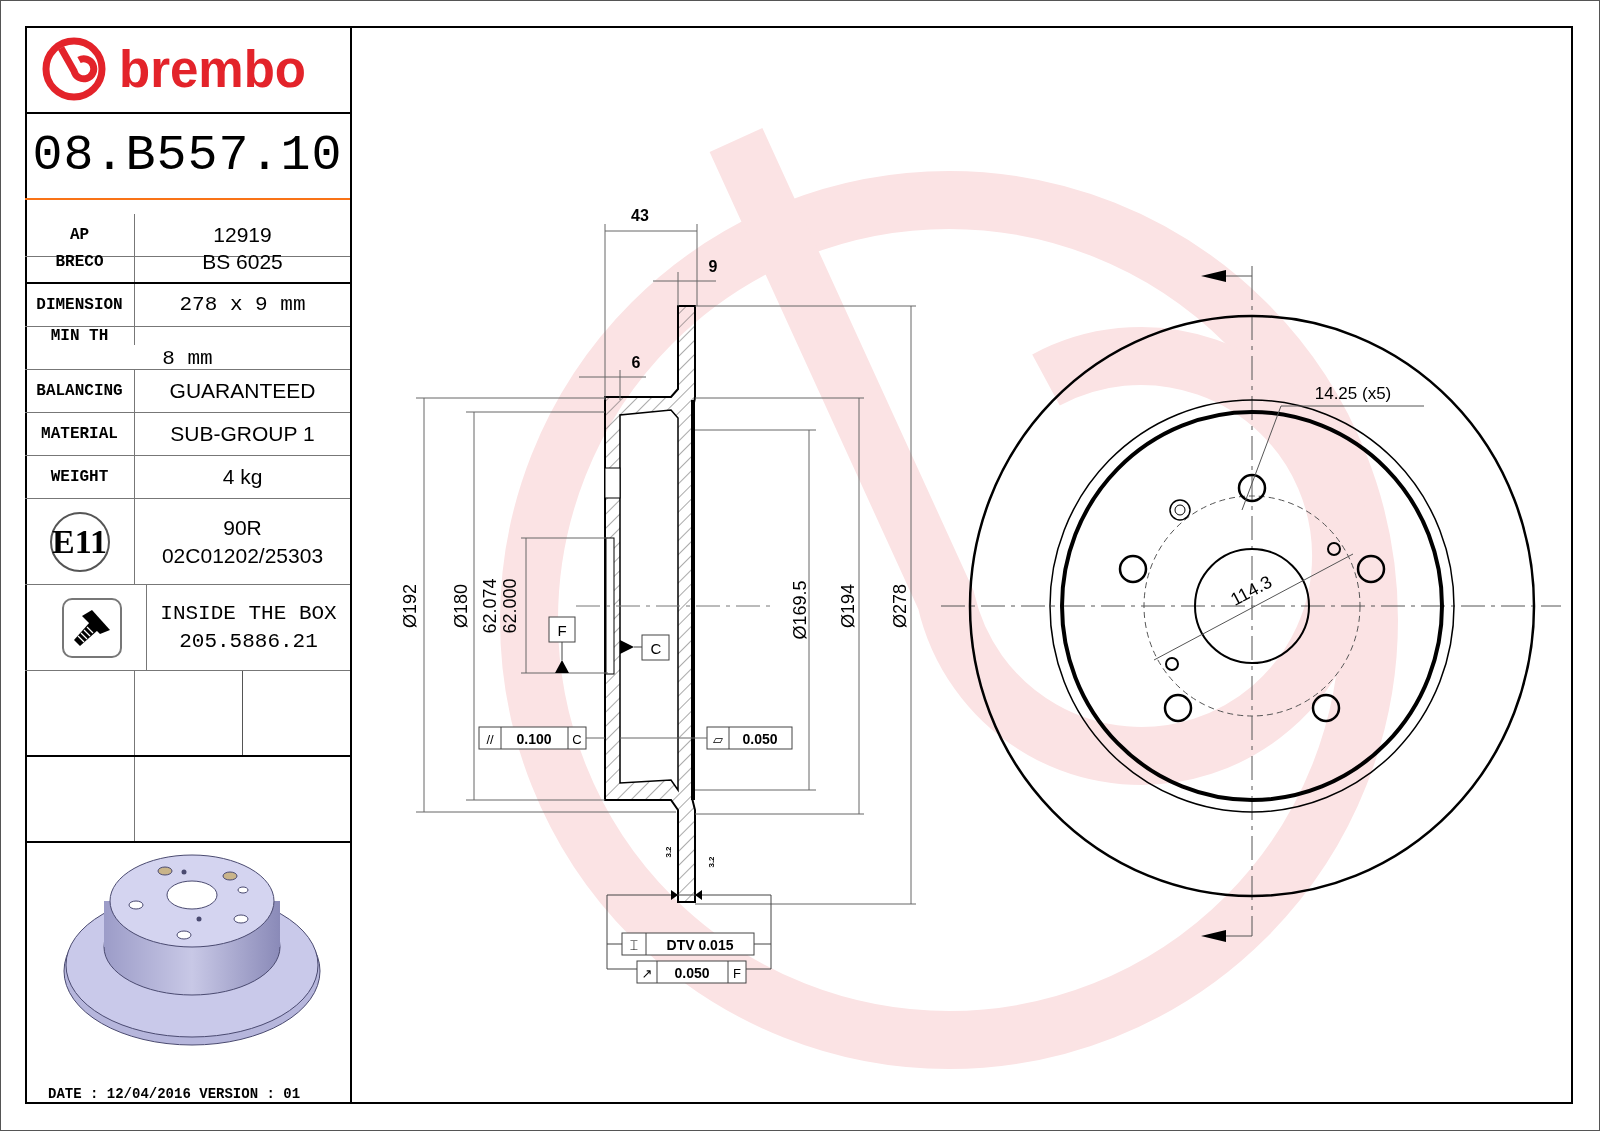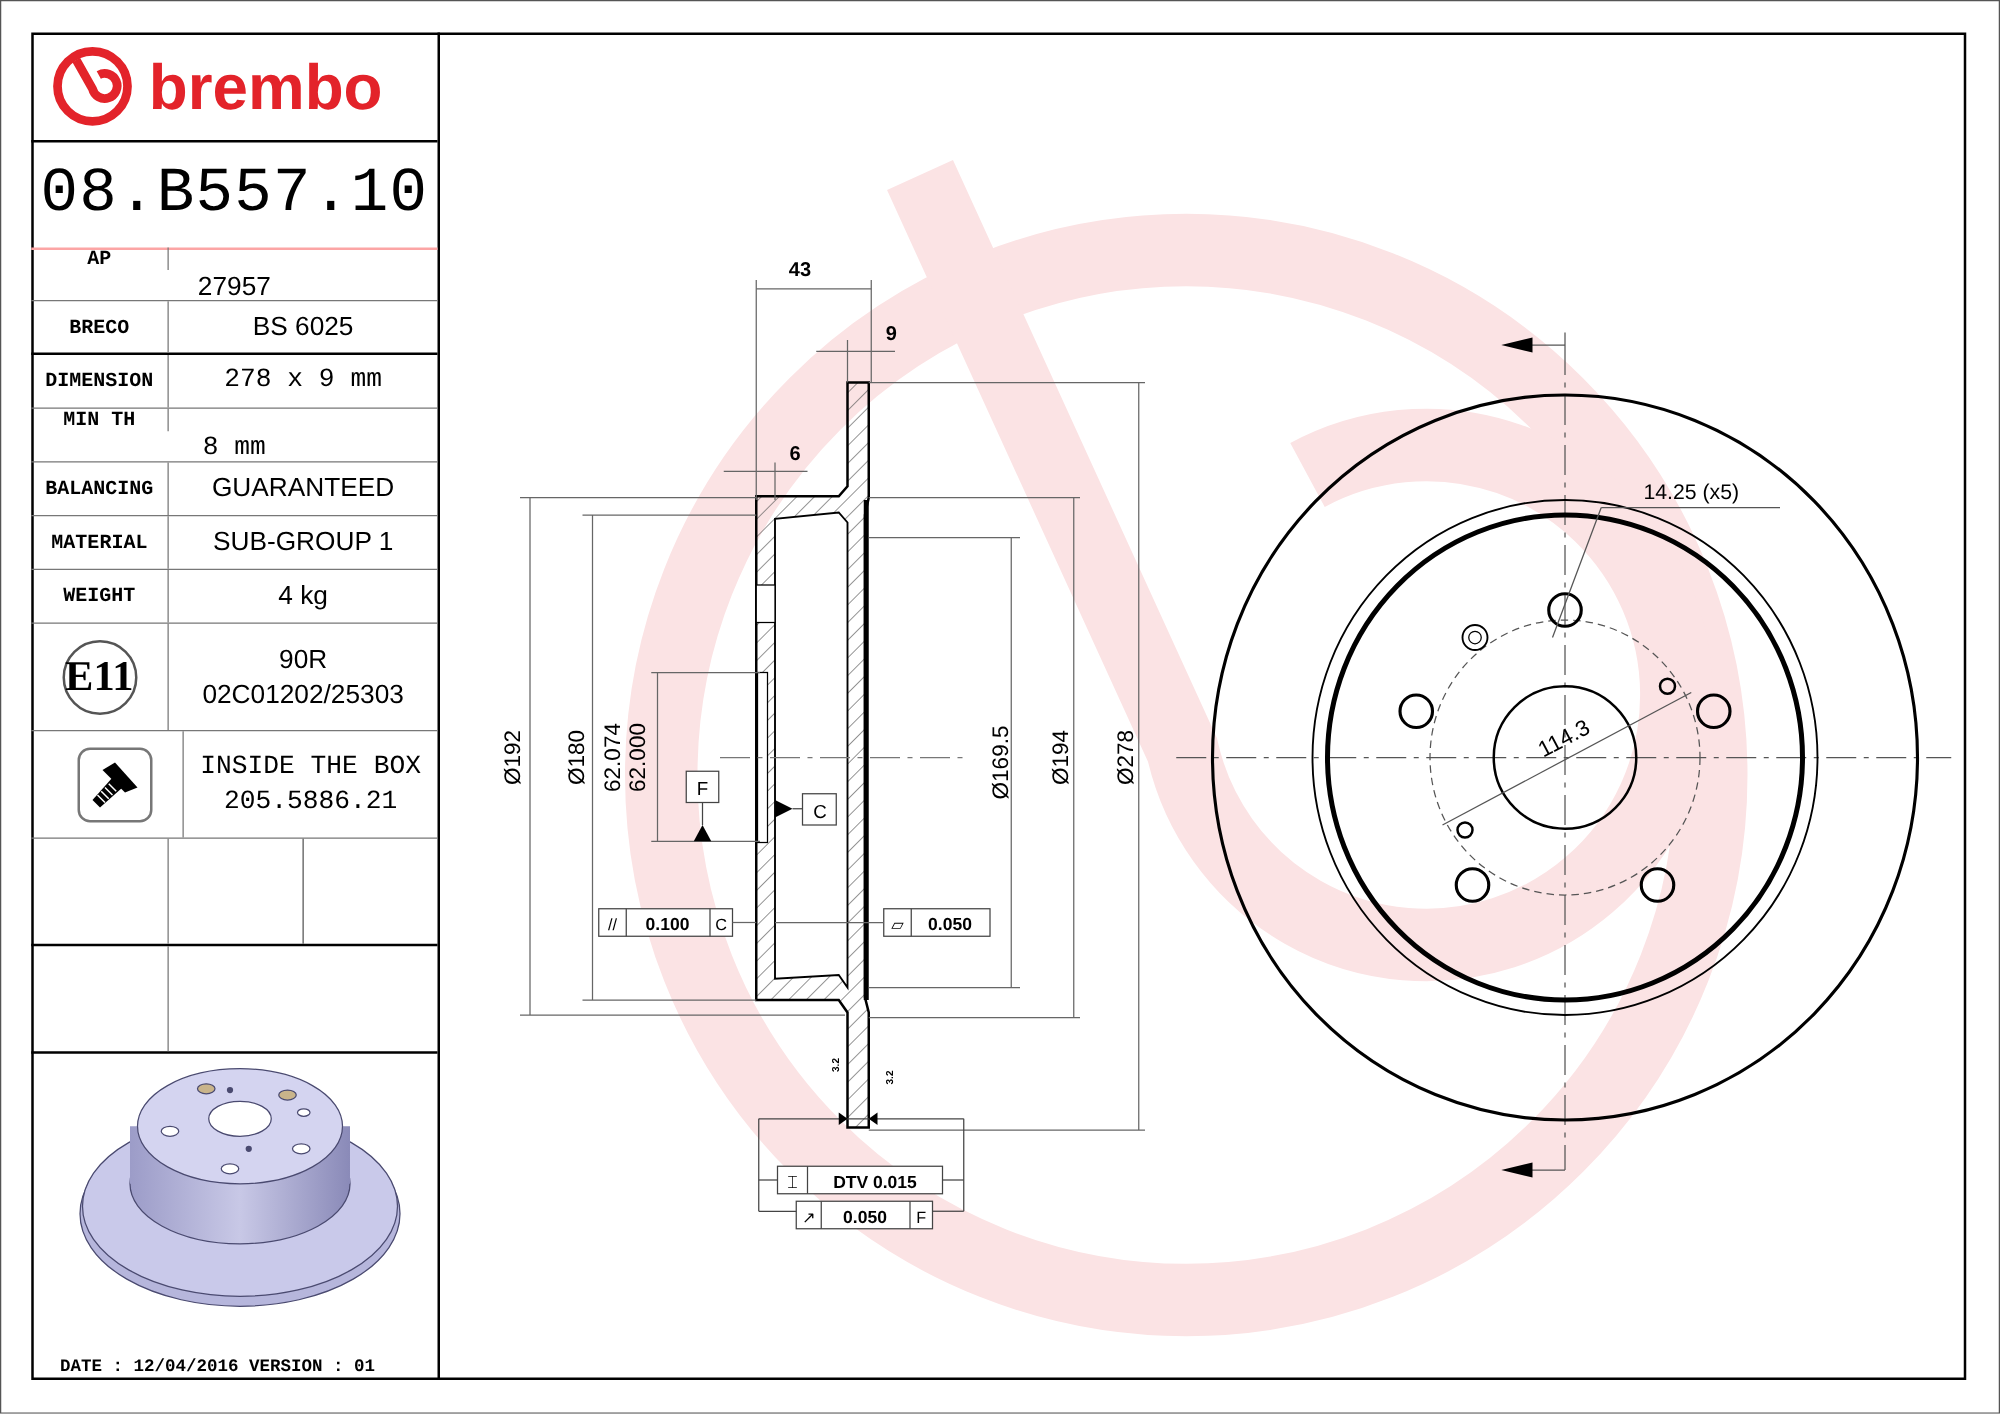--- a/index.html
+++ b/index.html
@@ -2,21 +2,21 @@
 <html><head>
 <meta charset="utf-8">
 <style>
   html, body { margin:0; padding:0; background:#ffffff; }
   body { width:1600px; height:1131px; position:relative; overflow:hidden; font-family:"Liberation Sans", sans-serif; color:#000; }
   .outer { position:absolute; left:0; top:0; width:1598px; height:1129px; border:1px solid #555; }
   .frame { position:absolute; left:25px; top:26px; width:1548px; height:1078px; border:2px solid #000; box-sizing:border-box; }
   .sidebar { position:absolute; left:25px; top:26px; width:327px; height:1078px; border-right:2px solid #000; box-sizing:border-box; }
   .logo-cell { position:absolute; left:0; top:0; width:325px; height:86px; border-bottom:2px solid #000; display:flex; align-items:center; }
   .brand-text { font-family:"Liberation Sans", sans-serif; font-weight:bold; font-size:51px; color:#e3232a; letter-spacing:0px; margin-left:10px; }
-  .part-cell { position:absolute; left:0; top:86px; width:325px; height:86px; border-bottom:2px solid #fca5a5; display:flex; align-items:center; justify-content:center; }
+  .part-cell { position:absolute; left:0; top:86px; width:325px; height:86px; border-bottom:2px solid #f97316; display:flex; align-items:center; justify-content:center; }
   .part-number { font-family:"Liberation Mono", monospace; font-size:50px; letter-spacing:1px; }
   .spec-row { position:absolute; left:0; width:325px; border-bottom:1px solid #777; display:flex; box-sizing:border-box; }
   .spec-row.thick { border-bottom:2px solid #000; }
   .spec-label { width:110px; border-right:1px solid #777; display:flex; align-items:center; justify-content:center; font-family:"Liberation Mono", monospace; font-weight:bold; font-size:16px; box-sizing:border-box; }
   .spec-value { flex:1; display:flex; flex-direction:column; align-items:center; justify-content:center; font-family:"Liberation Sans", sans-serif; font-size:21px; text-align:center; line-height:28px; }
   .spec-value.mono { font-family:"Liberation Mono", monospace; font-size:21px; }
   .e11 { width:56px; height:56px; border:2px solid #555; border-radius:50%; display:flex; align-items:center; justify-content:center; font-family:"Liberation Serif", serif; font-weight:bold; font-size:34px; }
   .screw-box { width:56px; height:56px; border:2px solid #777; border-radius:10px; display:flex; align-items:center; justify-content:center; }
   .render-cell { position:absolute; left:0; top:803px; width:325px; height:273px; }
   .footer { position:absolute; left:48px; top:1086px; font-family:"Liberation Mono", monospace; font-weight:bold; font-size:14px; }
@@ -34,23 +34,23 @@
     <svg width="70" height="70" viewBox="0 0 70 70" style="margin-left:14px">
       <circle cx="35" cy="35" r="28" fill="none" stroke="#e3232a" stroke-width="7"></circle>
       <path d="M22 14 L35 37 A10 10 0 1 0 40 26" fill="none" stroke="#e3232a" stroke-width="7" stroke-linecap="butt"></path>
     </svg>
     <span class="brand-text">brembo</span>
   </div>
   <div class="part-cell">
     <span class="part-number">08.B557.10</span>
   </div>
 
-  <div class="spec-row" style="top:172px;height:43px;flex-direction:column;">
+  <div class="spec-row" style="top:188px;height:43px;">
     <div class="spec-label">AP</div>
-    <div class="spec-value">27957</div>
+    <div class="spec-value">12919</div>
   </div>
   <div class="spec-row thick" style="top:215px;height:43px;">
     <div class="spec-label">BRECO</div>
     <div class="spec-value">BS 6025</div>
   </div>
   <div class="spec-row" style="top:258px;height:43px;">
     <div class="spec-label">DIMENSION</div>
     <div class="spec-value mono">278 x 9 mm</div>
   </div>
   <div class="spec-row" style="top:301px;height:43px;flex-direction:column;">

